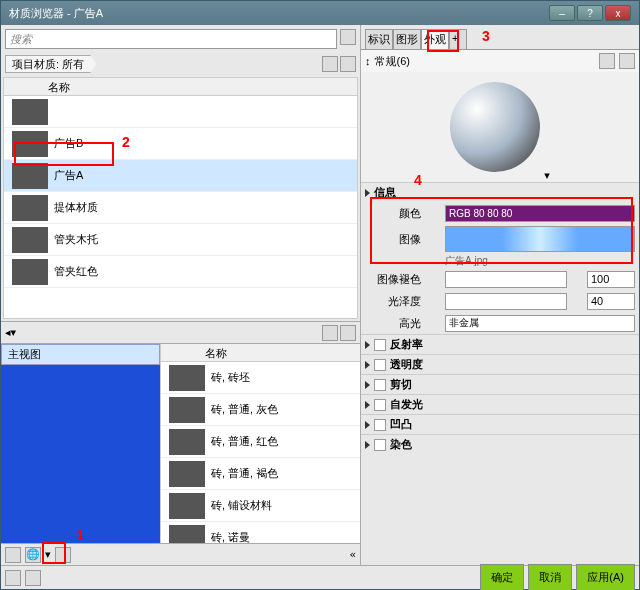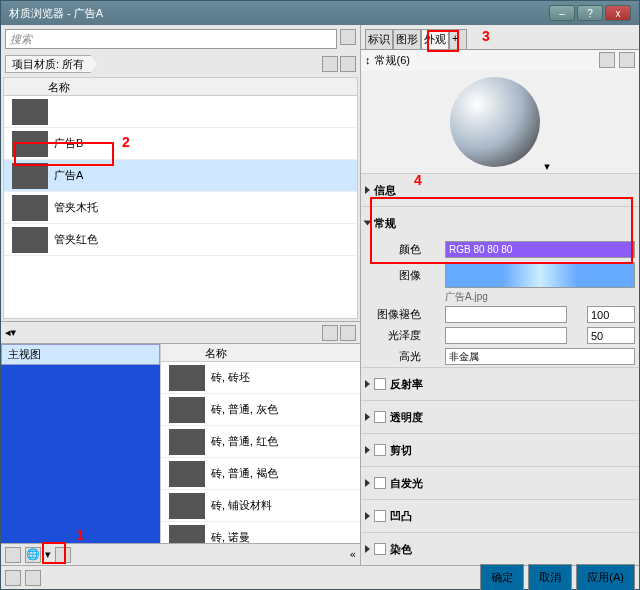--- a/index.html
+++ b/index.html
@@ -31,41 +31,41 @@
 .liblist{flex:1;background:#fff;overflow:auto}
 .btm{height:22px;background:#e8e8e8;border-top:1px solid #aaa;display:flex;align-items:center;padding:0 4px;gap:4px}
 .btm2{height:24px;background:#e8e8e8;border-top:1px solid #aaa;display:flex;align-items:center;padding:0 4px;gap:4px}
 .tabs{display:flex;padding:4px 4px 0;border-bottom:1px solid #999;gap:0}
 .tab{border:1px solid #999;border-bottom:none;padding:2px 2px;background:#ddd;height:20px}
 .tab.act{background:#f5f5f5}
 .tabplus{width:18px}
 .proprow{display:flex;align-items:center;height:22px;padding:0 4px;gap:4px;background:#f5f5f5}
 .preview{height:110px;display:flex;align-items:center;justify-content:center;background:#f0f0f0}
 .sphere{width:90px;height:90px;border-radius:50%;background:radial-gradient(circle at 30% 30%,#fff,#a8b8c8 50%,#444 90%)}
-.section{border-top:1px solid #ccc;padding:16px 4px;display:flex;align-items:center;height:20px;gap:4px}
+.section{border-top:1px solid #ccc;padding:6px 4px;display:flex;align-items:center;height:20px;gap:4px}
 .tri{display:inline-block;width:0;height:0;border-top:4px solid transparent;border-bottom:4px solid transparent;border-left:5px solid #333}
 .tri.open{transform:rotate(90deg)}
 .proparea{padding:2px 4px;display:flex;align-items:center;gap:20px;height:22px}
 .plabel{width:60px;text-align:right;padding-right:4px}
 .pfield{flex:1;height:17px;border:1px solid #999;background:#fff;padding:0 3px;display:flex;align-items:center;font-size:10px}
-.pfield.dark{background:#8b5cf6;color:#fff}
+.pfield.dark{background:#701a75;color:#fff}
 .pfield.img{background:linear-gradient(90deg,#6af 30%,#cef 50%,#6af 70%);padding:0}
 .pval{width:48px;height:17px;border:1px solid #999;background:#fff;padding:0 3px;display:flex;align-items:center}
 .cb{width:12px;height:12px;border:1px solid #999;background:#fff}
 .redbox{position:absolute;border:2px solid red;pointer-events:none}
 .redbox.b1{left:42px;top:542px;width:24px;height:22px}
 .redbox.b2{left:14px;top:142px;width:100px;height:24px}
 .redbox.b3{left:427px;top:30px;width:32px;height:22px}
 .redbox.b4{left:370px;top:197px;width:263px;height:67px}
 .redlabel{position:absolute;color:red;font-weight:bold;font-size:14px}
 .rl1{left:76px;top:527px}
 .rl2{left:122px;top:134px}
 .rl3{left:482px;top:28px}
 .rl4{left:414px;top:172px}
-.dlgbtn{border:1px solid #888;background:#0369a1;padding:2px 10px;height:28px;display:flex;align-items:center}
+.dlgbtn{border:1px solid #888;background:#84cc16;padding:2px 10px;height:28px;display:flex;align-items:center}
 .chev{margin-left:auto;font-family:monospace}
 </style>
 </head>
 <body>
 
 <div class="win">
  <div class="titlebar">
   <span>材质浏览器 - 广告A</span>
   <span class="spacer"></span>
   <div class="wbtn">–</div>
@@ -97,20 +97,24 @@
             <div class="item">
               <div class="thumb"></div>
               <span>广告B</span>
             </div>
             <div class="item sel">
               <div class="thumb"></div>
               <span>广告A</span>
             </div>
             <div class="item">
               <div class="thumb"></div>
+              <span>提体材质</span>
+            </div>
+            <div class="item">
+              <div class="thumb"></div>
               <span>管夹木托</span>
             </div>
             <div class="item">
               <div class="thumb"></div>
               <span>管夹红色</span>
             </div>
           </div>
    </div>
    <div class="row" style="border-top:1px solid #aaa">
     <span>◂▾</span>
@@ -179,45 +183,41 @@
     <div class="vi"></div>
    </div>
    <div class="preview">
     <div class="sphere"></div>
     <span style="align-self:flex-end;margin-left:4px">▾</span>
    </div>
    <div class="section">
           <span class="tri"></span>
           <b>信息</b>
         </div>
-   <div class="section">
-          <span class="tri open"></span>
-          <b>常规</b>
-        </div>
    <div class="proparea">
     <span class="plabel">颜色</span>
     <div class="pfield dark">RGB 80 80 80</div>
    </div>
    <div class="proparea" style="height:30px">
     <span class="plabel">图像</span>
     <div class="pfield img" style="height:26px"></div>
    </div>
    <div class="proparea" style="height:14px">
     <span class="plabel"></span>
     <span style="font-size:10px;color:#666">广告A.jpg</span>
    </div>
    <div class="proparea">
     <span class="plabel">图像褪色</span>
     <div class="pfield"></div>
     <div class="pval">100</div>
    </div>
    <div class="proparea">
     <span class="plabel">光泽度</span>
     <div class="pfield"></div>
-    <div class="pval">50</div>
+    <div class="pval">40</div>
    </div>
    <div class="proparea">
     <span class="plabel">高光</span>
     <div class="pfield">非金属</div>
    </div>
    <div id="sections">
           <div class="section">
             <span class="tri"></span>
             <span class="cb"></span>
             <b>反射率</b>

